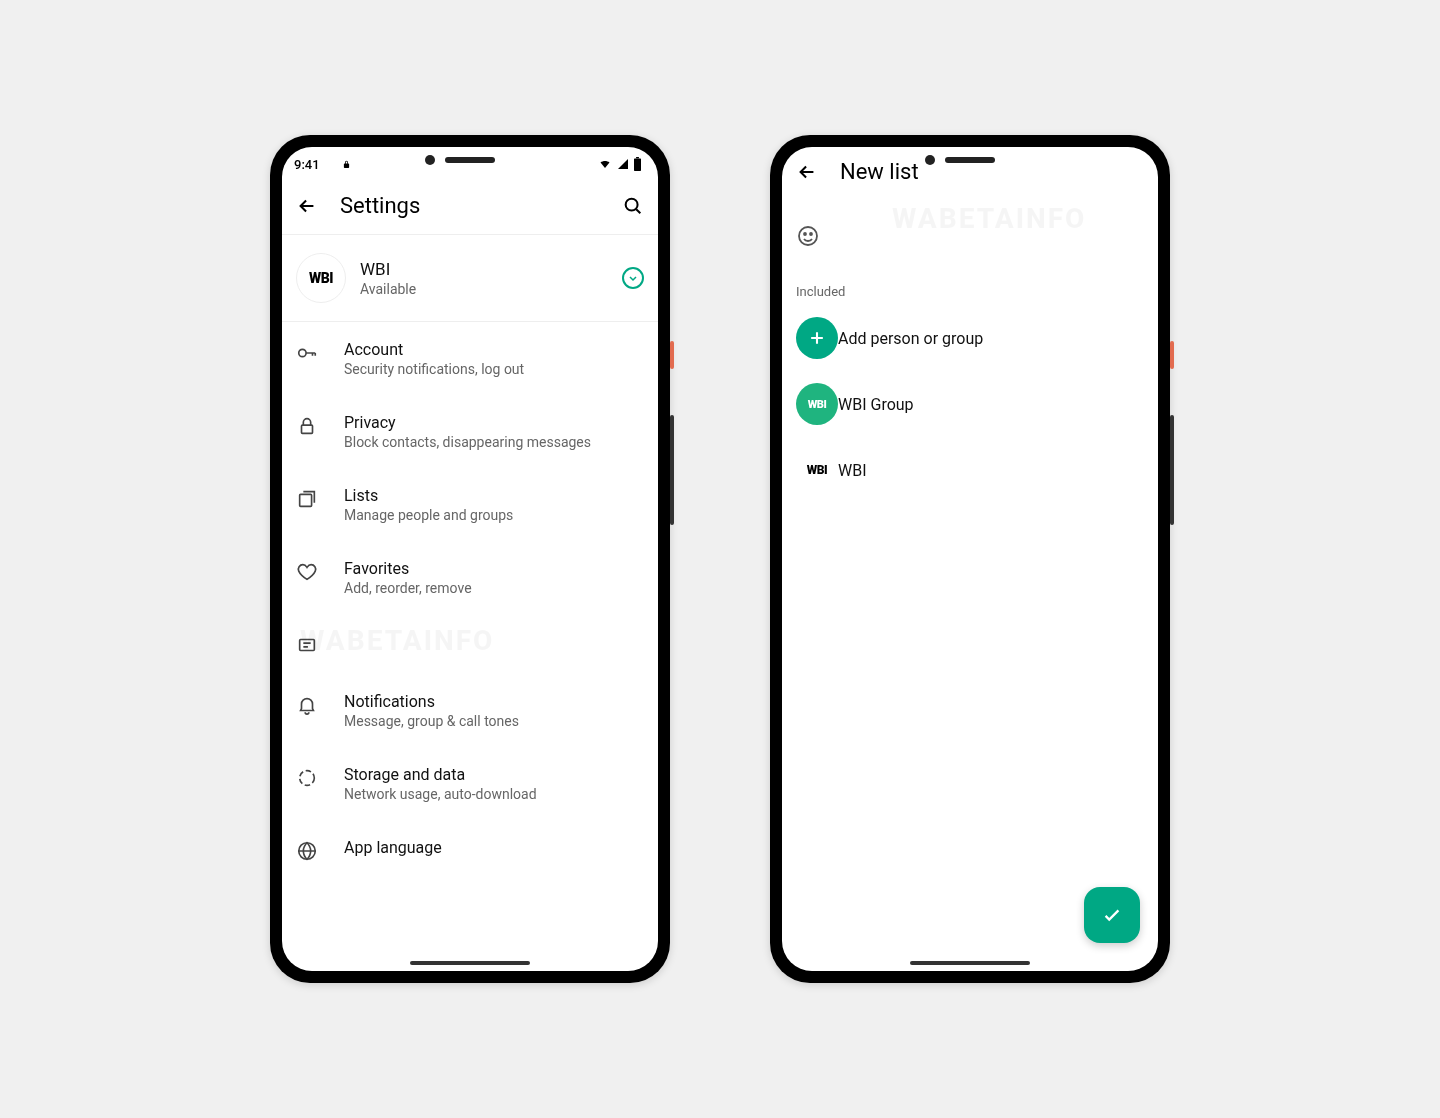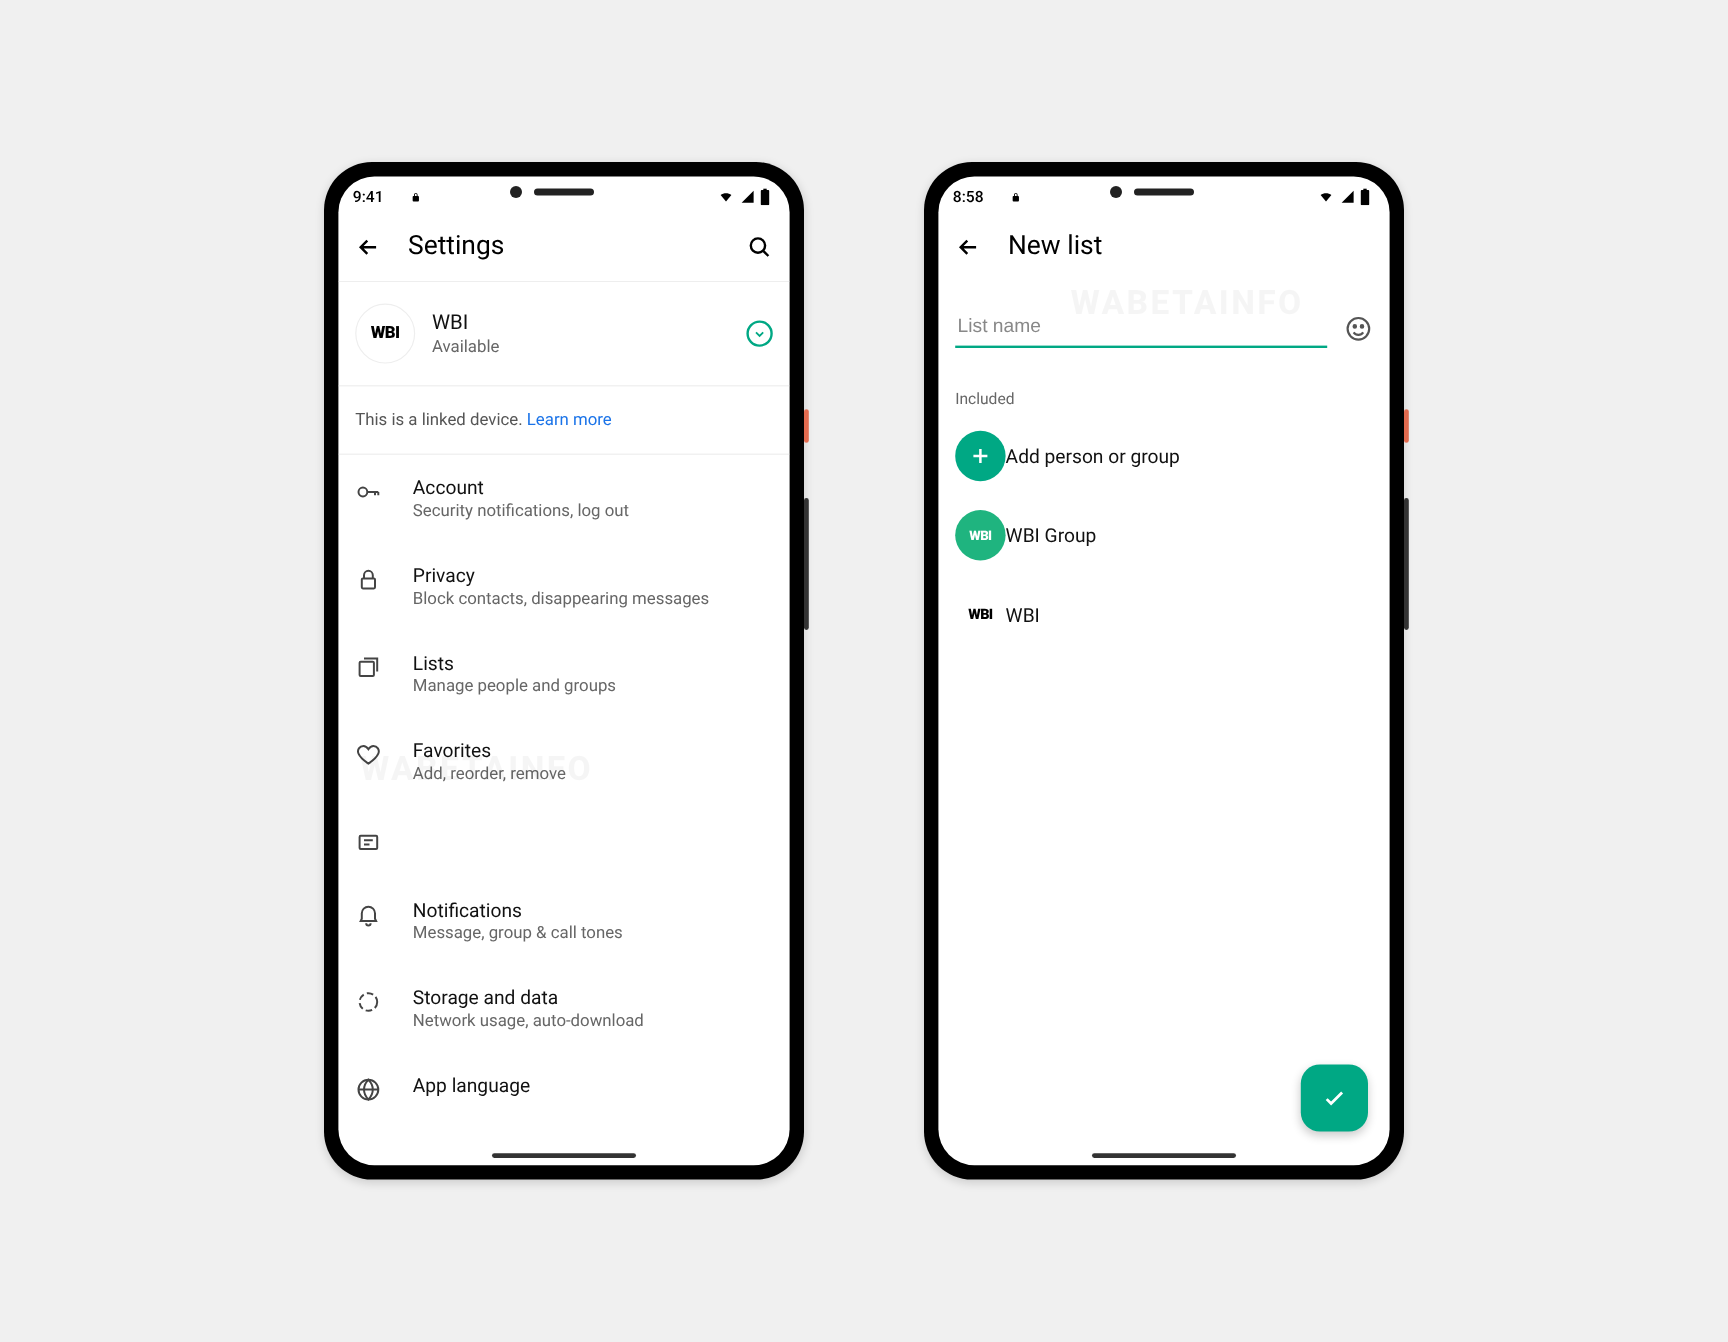--- a/index.html
+++ b/index.html
@@ -272,23 +272,20 @@
           <div class="profile-name">WBI</div>
           <div class="profile-status">Available</div>
         </div>
         <div class="profile-check">
           <svg width="12" height="12" viewBox="0 0 24 24" fill="none" stroke="#00a884" stroke-width="3">
               <path d="M6 10l6 6 6-6"></path>
             </svg>
         </div>
       </div>
 
-      <div class="linked-row">
-        <span>This is a linked device. </span><a href="#">Learn more</a>
-      </div>
 
       <div id="settings-list">
           <div class="setting-item">
             <div class="setting-icon"><svg viewBox="0 0 24 24" fill="none" stroke="#444" stroke-width="1.8">
                 <circle cx="7" cy="12" r="4"></circle>
                 <path d="M11 12h10M18 12v3M21 12v3"></path>
               </svg></div>
             <div class="setting-text">
               <div class="setting-title">Account</div>
               <div class="setting-sub">Security notifications, log out</div>
@@ -361,53 +358,32 @@
       <div class="watermark" style="top:390px; left:18px;">WABETAINFO</div>
     </div>
     <div class="nav-indicator"></div>
   </div>
 </div>
 
 <div class="phone">
   <div class="side-btn1"></div>
   <div class="side-btn2"></div>
   <div class="screen">
-    <div class="status-bar">
-      <div class="status-left">
-        <span>8:58</span>
-        <svg class="lock-mini" viewBox="0 0 24 24" fill="#000">
-            <path d="M12 2a4 4 0 0 0-4 4v3H7a2 2 0 0 0-2 2v8a2 2 0 0 0 2 2h10a2 2 0 0 0 2-2v-8a2 2 0 0 0-2-2h-1V6a4 4 0 0 0-4-4zm-2 4a2 2 0 1 1 4 0v3h-4V6z"></path>
-          </svg>
-      </div>
-      <div class="status-right">
-        <svg width="16" height="12" viewBox="0 0 24 24" fill="#000">
-            <path d="M12 20l9-11c-5-4-13-4-18 0l9 11z"></path>
-          </svg>
-        <svg width="14" height="12" viewBox="0 0 24 24" fill="#000">
-            <path d="M2 22L22 2v20H2z"></path>
-          </svg>
-        <svg width="9" height="14" viewBox="0 0 12 20" fill="#000">
-            <rect x="1" y="2" width="10" height="18" rx="1"></rect>
-            <rect x="4" y="0" width="4" height="2"></rect>
-          </svg>
-      </div>
-    </div>
 
     <div class="app-bar">
       <svg class="back-arrow" viewBox="0 0 24 24" fill="none" stroke="#000" stroke-width="2.2">
           <path d="M19 12H5M11 18l-6-6 6-6"></path>
         </svg>
       <div class="app-title">New list</div>
     </div>
 
     <div class="content">
       <div class="watermark" style="top:2px; left:110px;">WABETAINFO</div>
 
       <div class="input-row">
-        <input class="text-input" type="text" placeholder="List name" style="">
         <svg class="emoji-btn" viewBox="0 0 24 24" fill="none" stroke="#555" stroke-width="1.8">
             <circle cx="12" cy="12" r="9"></circle>
             <circle cx="9" cy="10" r="1" fill="#555"></circle>
             <circle cx="15" cy="10" r="1" fill="#555"></circle>
             <path d="M8 15c1 1.5 2.5 2 4 2s3-.5 4-2"></path>
           </svg>
       </div>
 
       <div class="section-label">Included</div>
 

